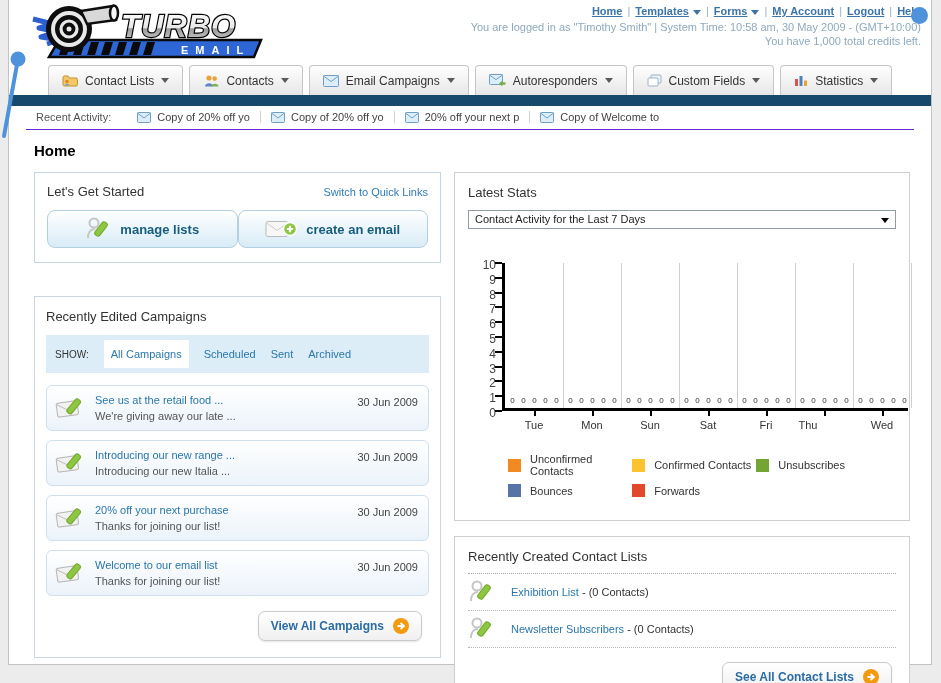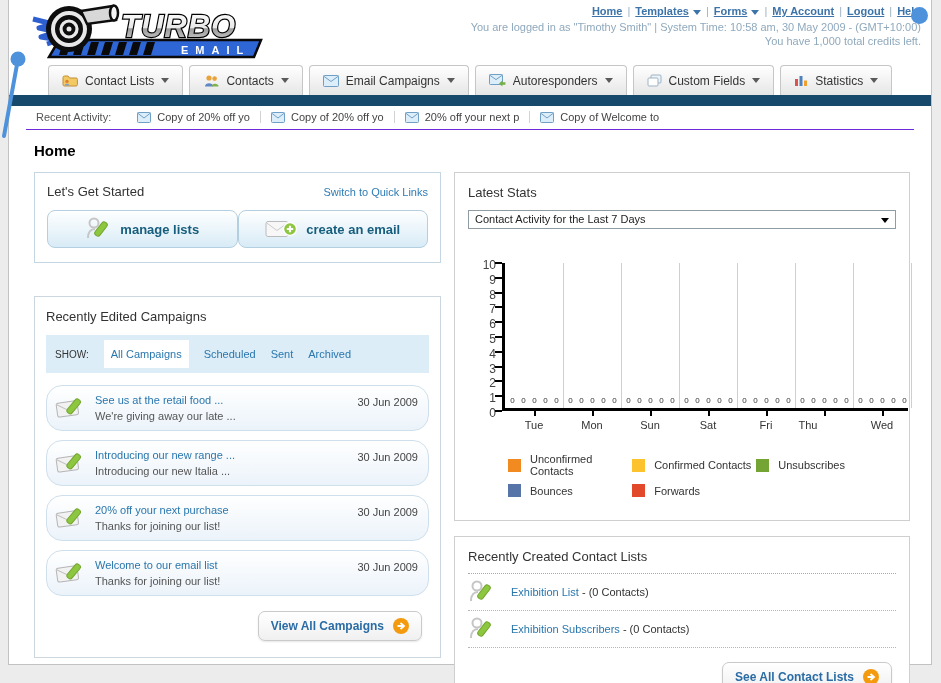--- a/index.html
+++ b/index.html
@@ -67,21 +67,21 @@
             font-size: 13px; font-weight: bold; color: #175e7e; cursor: pointer; }
   
   .camp-panel { border: 1px solid #ccd6de; padding: 12px 11px 16px; background: #fff; min-height: 318px; }
   .camp-title { font-size: 13px; color: #333; margin-bottom: 11px; }
   .filter-bar { background: #dcedf8; display: flex; align-items: center; gap: 15px;
                 padding: 5px 9px; font-size: 11px; }
   .show-label { font-size: 10px; color: #333; }
   .filter-link { color: #2a77ad; cursor: pointer; }
   .filter-link.active { background: #fff; padding: 8px 7px; }
   .camp-list { margin-top: 12px; }
-  .camp-item { position: relative; border: 1px solid #cfe0ec; border-radius: 16px;
+  .camp-item { position: relative; border: 1px solid #cfe0ec; border-radius: 6px;
                background: linear-gradient(#ffffff, #ebf3fa);
                padding: 8px 78px 8px 48px; margin-bottom: 9px; min-height: 46px; cursor: pointer; }
   .camp-icon { position: absolute; left: 8px; top: 9px; }
   .camp-name { font-size: 11px; color: #2a77ad; margin-bottom: 4px; cursor: pointer; }
   .camp-sub { font-size: 11px; color: #555; }
   .camp-date { position: absolute; right: 10px; top: 10px; font-size: 11px; color: #444; }
   .view-row { text-align: right; margin: 15px 7px 0 0; }
   .pill-btn { display: inline-flex; align-items: center; gap: 9px; padding: 6px 12px;
               border: 1px solid #cacaca; border-radius: 7px;
               background: linear-gradient(#ffffff, #f0f0f0);
@@ -502,21 +502,21 @@
               <rect x="13" y="5" width="6" height="16" rx="2.5" transform="rotate(38 16 13)" fill="#8dc63f" stroke="#74a62e"></rect>
             </svg>
             <span><a class="cl-link">Exhibition List</a><span class="cl-suffix"> - (0 Contacts)</span></span>
           </div>
           <div class="cl-item">
             <svg width="26" height="26" viewBox="0 0 26 26">
               <circle cx="9" cy="7" r="4.5" fill="none" stroke="#c6c6c6" stroke-width="2"></circle>
               <path d="M3 22 c0-6 3-9 7-9" fill="none" stroke="#c6c6c6" stroke-width="2"></path>
               <rect x="13" y="5" width="6" height="16" rx="2.5" transform="rotate(38 16 13)" fill="#8dc63f" stroke="#74a62e"></rect>
             </svg>
-            <span><a class="cl-link">Exhibition Subscribers</a><span class="cl-suffix"> - (0 Contacts)</span></span>
+            <span><a class="cl-link">Newsletter Subscribers</a><span class="cl-suffix"> - (0 Contacts)</span></span>
           </div>
           <div class="see-row">
             <button class="pill-btn">
               <span>See All Contact Lists</span>
               <svg width="16" height="16">
                   <circle cx="8" cy="8" r="8" fill="#f49a0e"></circle>
                   <path d="M4.5 8 h5.5 M7.5 5 l3.5 3 -3.5 3" stroke="#ffffff" stroke-width="1.8" fill="none"></path>
                 </svg>
             </button>
           </div>

